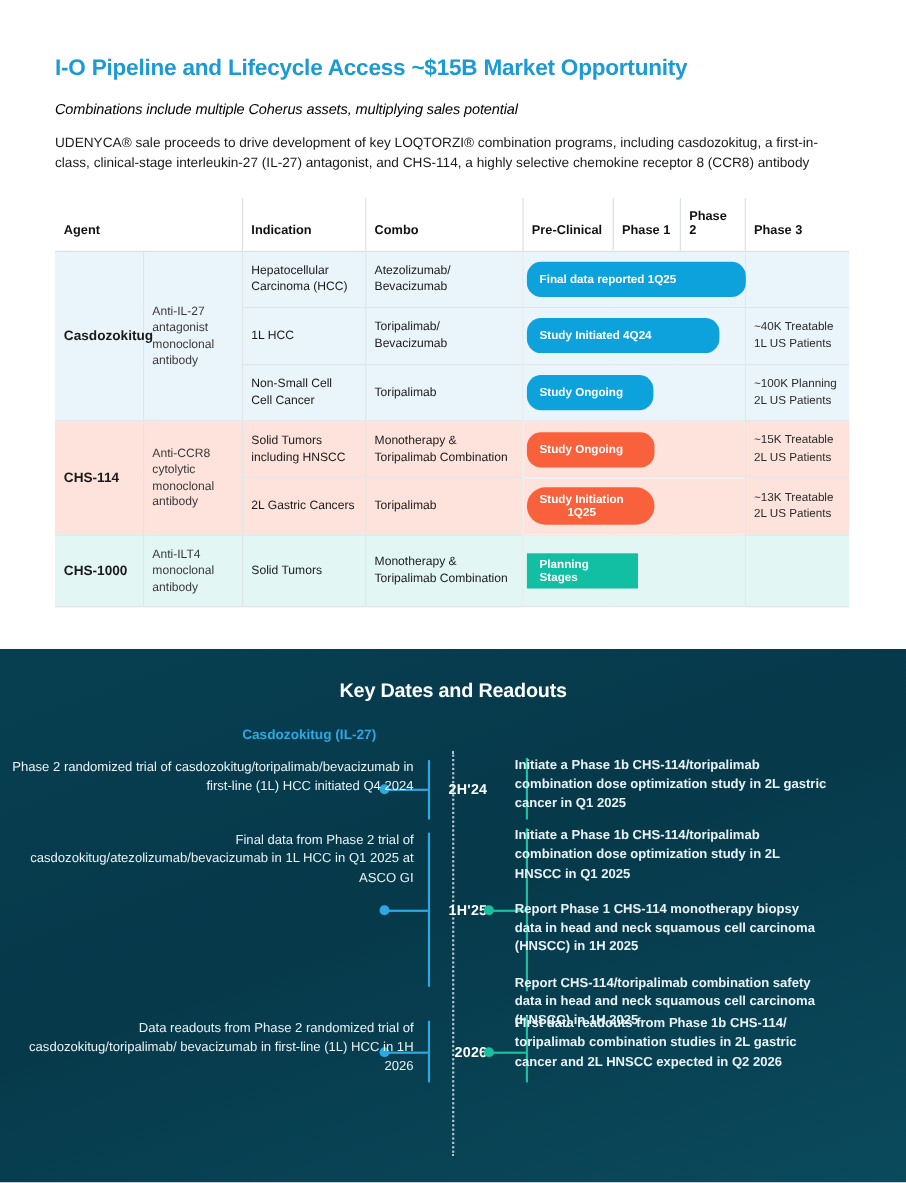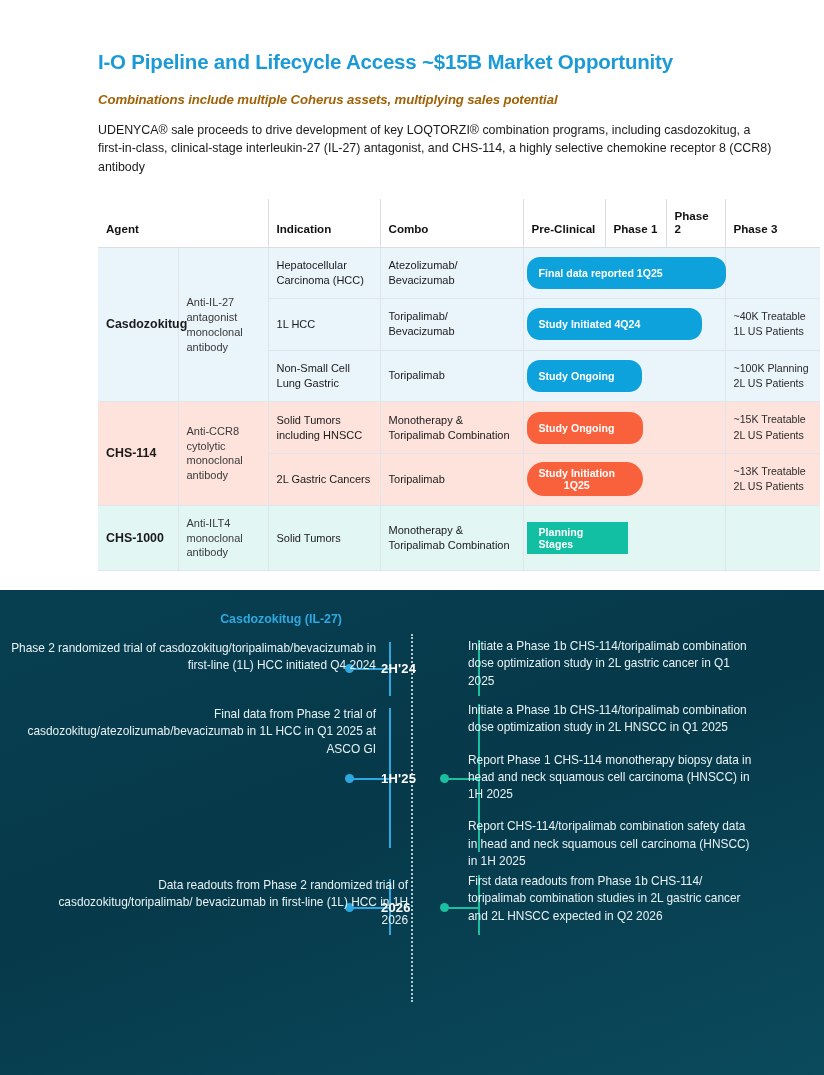--- a/index.html
+++ b/index.html
@@ -6,34 +6,34 @@
   * { box-sizing: border-box; margin: 0; padding: 0; }
   html, body {
     width: 824px;
     background: #ffffff;
     font-family: "Liberation Sans", sans-serif;
     -webkit-font-smoothing: antialiased;
   }
   body { width: 824px; height: 1075px; overflow: hidden; position: relative; }
 
   
-  .top-section { padding: 50px 50px 0 50px; margin-left: 48px; }
+  .top-section { padding: 50px 50px 0 50px; }
 
   .headline {
     color: #1C9AD6;
     font-size: 20.5px;
     font-weight: bold;
     letter-spacing: -0.2px;
     line-height: 1.2;
   }
   .subhead {
     margin-top: 17px;
-    color: #a16207;
+    color: #000000;
     font-size: 13.2px;
-    font-weight: bold;
+    font-weight: normal;
     font-style: italic;
     letter-spacing: -0.1px;
   }
   .intro {
     margin-top: 14px;
     color: #1a1a1a;
     font-size: 12.4px;
     line-height: 1.52;
     max-width: 722px;
   }
@@ -168,33 +168,34 @@
     color: #e8f2f4;
     font-size: 11.9px;
     line-height: 1.45;
   }
   .tl-left .blk { margin-bottom: 16px; }
   .tl-left .blk:last-child { margin-bottom: 0; }
   .tl-date {
     position: absolute;
     left: 381px;
     width: 62px;
-    text-align: left;
+    text-align: right;
     color: #ffffff;
     font-size: 13px;
     font-weight: bold;
     letter-spacing: .2px;
   }
   .tl-right {
     margin-left: 62px;
     width: 300px;
     color: #e8f2f4;
     font-size: 11.9px;
     line-height: 1.45;
     padding-left: 16px;
+    font-weight: bold;
   }
   .tl-right .blk { margin-bottom: 15px; }
   .tl-right .blk:last-child { margin-bottom: 0; }
 
   
   .rule-blue {
     position: absolute;
     width: 2px;
     background: #2EA8E0;
     left: 389px;
@@ -273,21 +274,21 @@
           <td>1L HCC</td>
           <td>Toripalimab/ Bevacizumab</td>
           <td class="phase-cell" colspan="3">
             <div class="phase-track">
               <div class="bar blue" style="width:175px;">Study Initiated 4Q24</div>
             </div>
           </td>
           <td class="patients">~40K Treatable 1L US Patients</td>
         </tr>
         <tr class="grp-blue">
-          <td>Non-Small Cell Lung Gastric</td>
+          <td>Non-Small Cell Cell Cancer</td>
           <td>Toripalimab</td>
           <td class="phase-cell" colspan="3">
             <div class="phase-track">
               <div class="bar blue" style="width:115px;">Study Ongoing</div>
             </div>
           </td>
           <td class="patients">~100K Planning 2L US Patients</td>
         </tr>
 
         <tr class="grp-peach">
@@ -327,20 +328,21 @@
           <td class="patients"></td>
         </tr>
 
       </tbody>
     </table>
   </div>
 </div>
 
 <div class="dark-section">
 
+  <div class="dark-title">Key Dates and Readouts</div>
 
   <div class="legend-row">
     <div class="legend-left">Casdozokitug (IL-27)</div>
     <div class="legend-mid"></div>
   </div>
 
   <div class="timeline">
     <div class="spine"></div>
 
     <div class="rule-blue" style="top:12px;  height:54px;"></div>
@@ -380,21 +382,21 @@
         <div class="blk">Report CHS-114/toripalimab combination safety data in head and neck squamous cell carcinoma (HNSCC) in 1H 2025</div>
       </div>
     </div>
 
     <div class="rule-blue" style="top:249px; height:56px;"></div>
     <div class="conn-blue" style="top:277px;"></div>
     <div class="dot blue" style="top:273px;"></div>
     <div class="tl-date" style="top:270px;">2026</div>
     <div class="conn-green" style="top:277px;"></div>
     <div class="dot green" style="top:273px;"></div>
-    <div class="tl-row" style="top:247px;padding-left:32px;">
+    <div class="tl-row" style="top:247px;">
       <div class="tl-left">
         <div class="blk">Data readouts from Phase 2 randomized trial of casdozokitug/toripalimab/ bevacizumab in first-line (1L) HCC in 1H 2026</div>
       </div>
     </div>
     <div class="rule-green" style="top:245px; height:60px;"></div>
     <div class="tl-row" style="top:243px;">
       <div class="tl-left" style="visibility:hidden;"></div>
       <div class="tl-right">
         <div class="blk">First data readouts from Phase 1b CHS-114/ toripalimab combination studies in 2L gastric cancer and 2L HNSCC expected in Q2 2026</div>
       </div>

